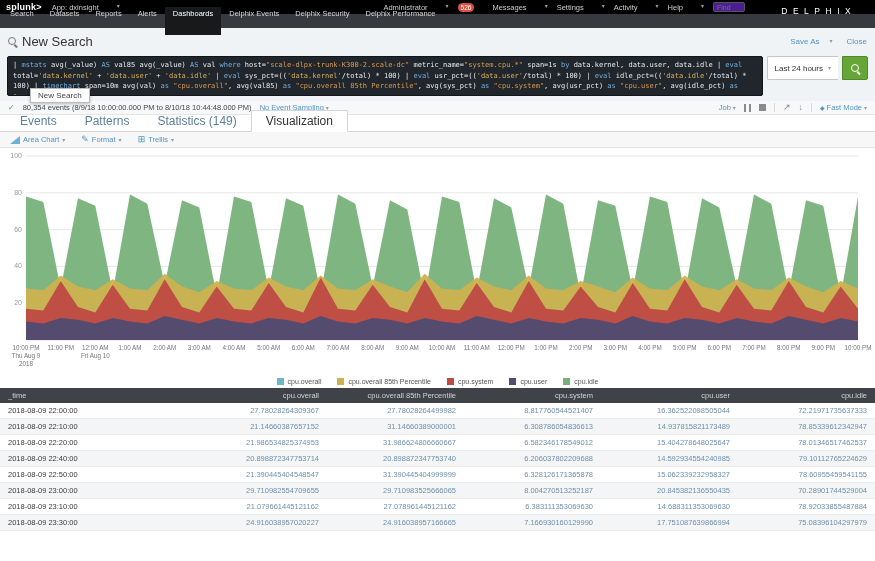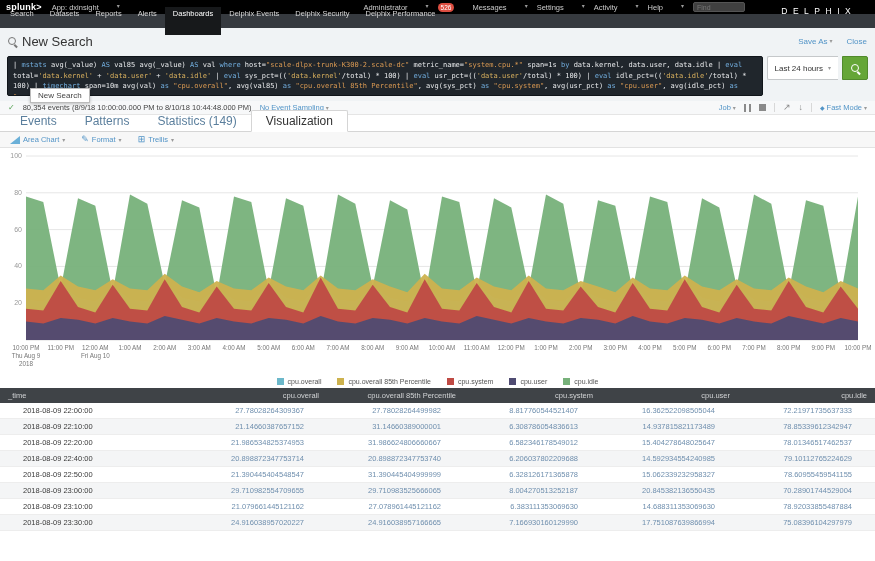--- a/index.html
+++ b/index.html
@@ -7,36 +7,36 @@
     font-family:"Liberation Sans",sans-serif;position:relative}
   
   .topbar{height:14px;background:#000;display:flex;align-items:center;padding:0 6px;gap:10px;
     font-size:7.5px;color:#ccc;position:relative;z-index:5}
   .logo{color:#fff;font-weight:bold;font-size:9px;letter-spacing:.2px}
   .tb-item{display:inline-flex;align-items:flex-start;gap:18px;cursor:pointer;white-space:nowrap}
   .caret{font-size:6px;color:#9a9a9a;line-height:1}
   .tb-right{margin-left:auto;display:flex;align-items:center;gap:9px;margin-right:124px}
   .badge{background:#dc4e41;color:#fff;border-radius:6px;padding:0 3px;font-size:6.5px;
     height:9px;line-height:9px;display:inline-block}
-  .find-input{background:#404040;border:1px solid #555;border-radius:2px;color:#bbb;
-    font-size:7px;height:10px;width:52px;padding:0 3px;font-family:"Liberation Sans",sans-serif}
+  .find-input{background:#4c1d95;border:1px solid #555;border-radius:2px;color:#bbb;
+    font-size:7px;height:10px;width:32px;padding:0 3px;font-family:"Liberation Sans",sans-serif}
   .delphix{position:absolute;right:0;top:0;width:118px;height:28px;background:#000;z-index:6;
     display:flex;flex-direction:column;justify-content:center;align-items:center}
   .delphix .l1{color:#fff;font-size:8.5px;letter-spacing:5.5px;text-indent:5.5px}
   .delphix .l2{color:#8f969c;font-size:6.5px;letter-spacing:4.5px;text-indent:4.5px}
   
   .navbar{height:14px;background:#363a3f;display:flex;align-items:center;padding:0 2px;
     font-size:7.5px;color:#d8d8d8;position:relative;z-index:5}
   .nav-item{padding:0 8px;height:28px;line-height:14px;cursor:pointer;white-space:nowrap}
   .nav-item.active{background:#17191b;color:#fff}
   
   .page-header{height:26px;background:#f0f3f5;display:flex;align-items:center;padding:0 8px}
   .page-title{font-size:13px;color:#333;margin-left:5px;font-weight:400}
   .header-links{margin-left:auto;display:flex;gap:14px;font-size:8px;color:#5294c7;align-items:center}
-  .hlink{display:inline-flex;align-items:center;gap:2px;cursor:pointer}
+  .hlink{display:inline-flex;align-items:center;gap:10px;cursor:pointer}
   
   .search-row{background:#f0f3f5;padding:2px 7px 5px;display:flex;gap:4px;align-items:flex-start}
   .query-editor{flex:1;background:#20262c;border:1px solid #10151a;border-radius:2px;
     padding:3px 5px;font:7px/10.5px "DejaVu Sans Mono",monospace;color:#e8eaec;height:40px;overflow:hidden}
   .q-base{color:#e8eaec}.q-cmd{color:#72aede}.q-str{color:#dc9b53}.q-fld{color:#d8b05e}
   .time-picker{height:24px;background:#fff;border:1px solid #c5c8ca;border-right:none;
     border-radius:2px 0 0 2px;font-size:8px;color:#333;display:flex;align-items:center;
     padding:0 7px;gap:5px;white-space:nowrap;cursor:pointer}
   .search-btn{height:24px;width:26px;background:#65a637;border:1px solid #518a2c;
     border-radius:0 2px 2px 0;display:flex;align-items:center;justify-content:center;cursor:pointer}
@@ -78,21 +78,21 @@
   .xsub{font-size:6.3px;fill:#777}
   .chart-legend{display:flex;justify-content:center;gap:16px;align-items:center;height:14px;
     font-size:7px;color:#555;background:#fff}
   .legend-item{display:inline-flex;align-items:center;cursor:pointer}
   .legend-swatch{width:7px;height:7px;display:inline-block;margin-right:4px}
   
   table{width:875px;border-collapse:collapse;table-layout:fixed;font-size:7.5px}
   thead th{background:#3f4347;color:#d0d2d4;font-weight:normal;padding:3px 8px;
     text-align:right;white-space:nowrap;overflow:hidden;cursor:pointer}
   th.col-time{text-align:left;width:190px}
-  td{padding:3px 23px;border-bottom:1px solid #ededed;color:#6f8fae;text-align:right;
+  td{padding:3px 8px;border-bottom:1px solid #ededed;color:#6f8fae;text-align:right;
     white-space:nowrap;overflow:hidden;cursor:pointer}
   td.col-time{color:#3a3a3a;text-align:left}
   tbody tr:nth-child(even){background:#f4f5f6}
 </style>
 </head>
 <body>
 
 <div class="topbar">
   <span class="logo">splunk&gt;</span>
   <span class="tb-item">

